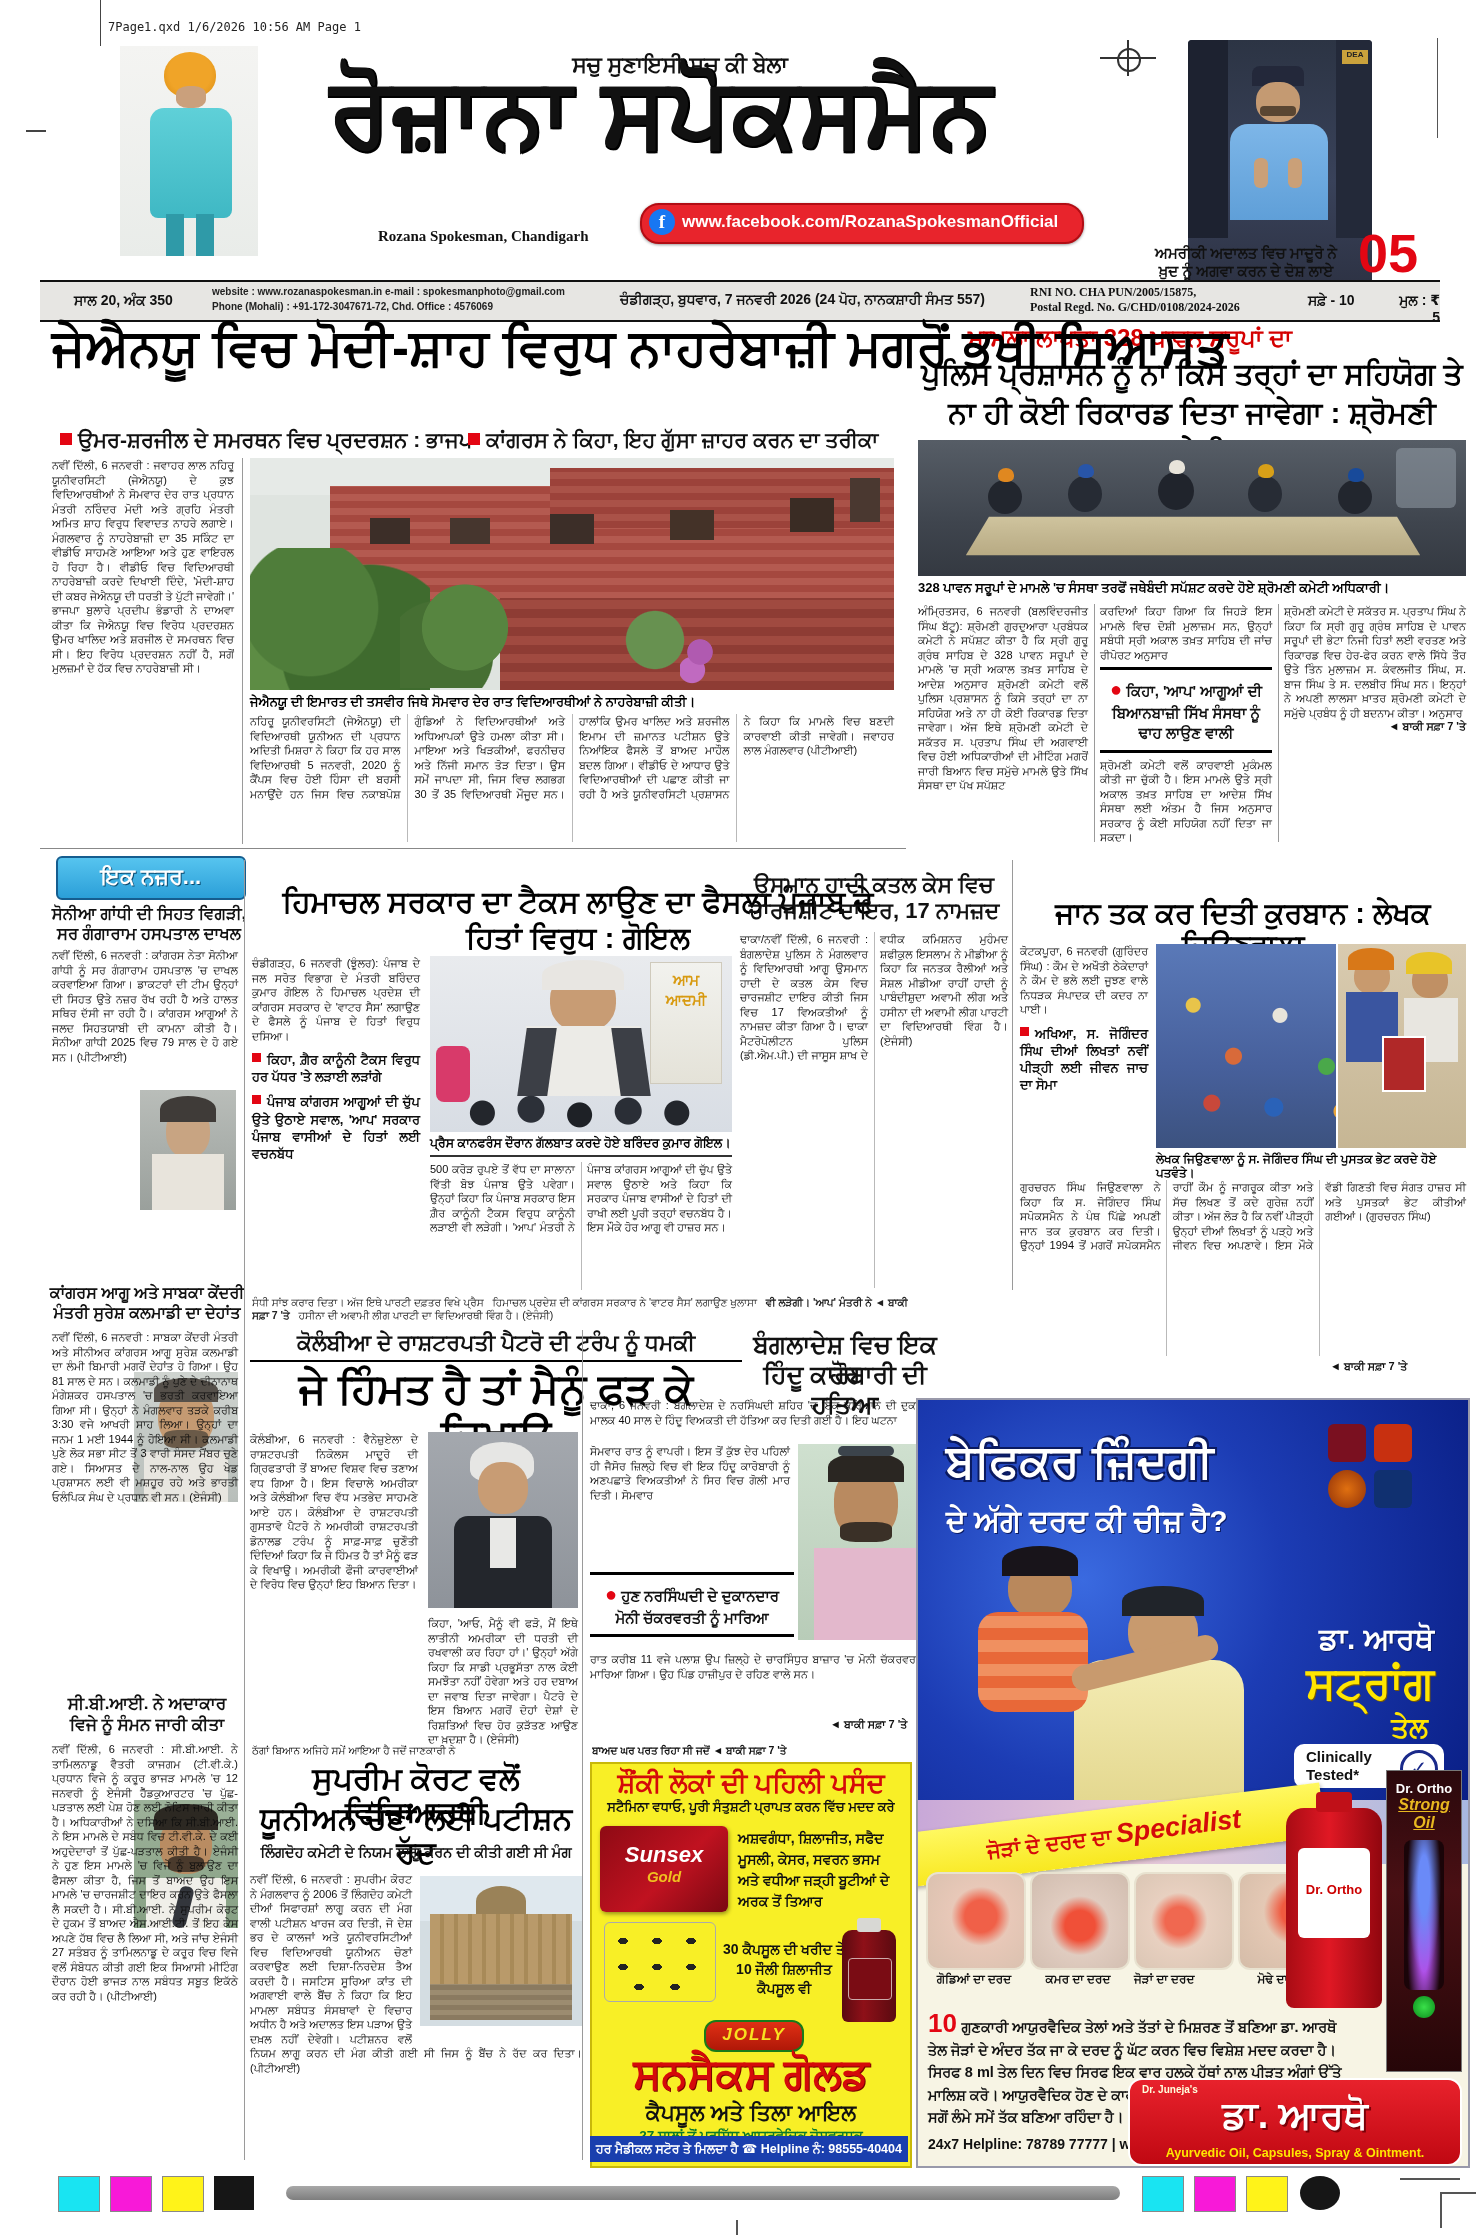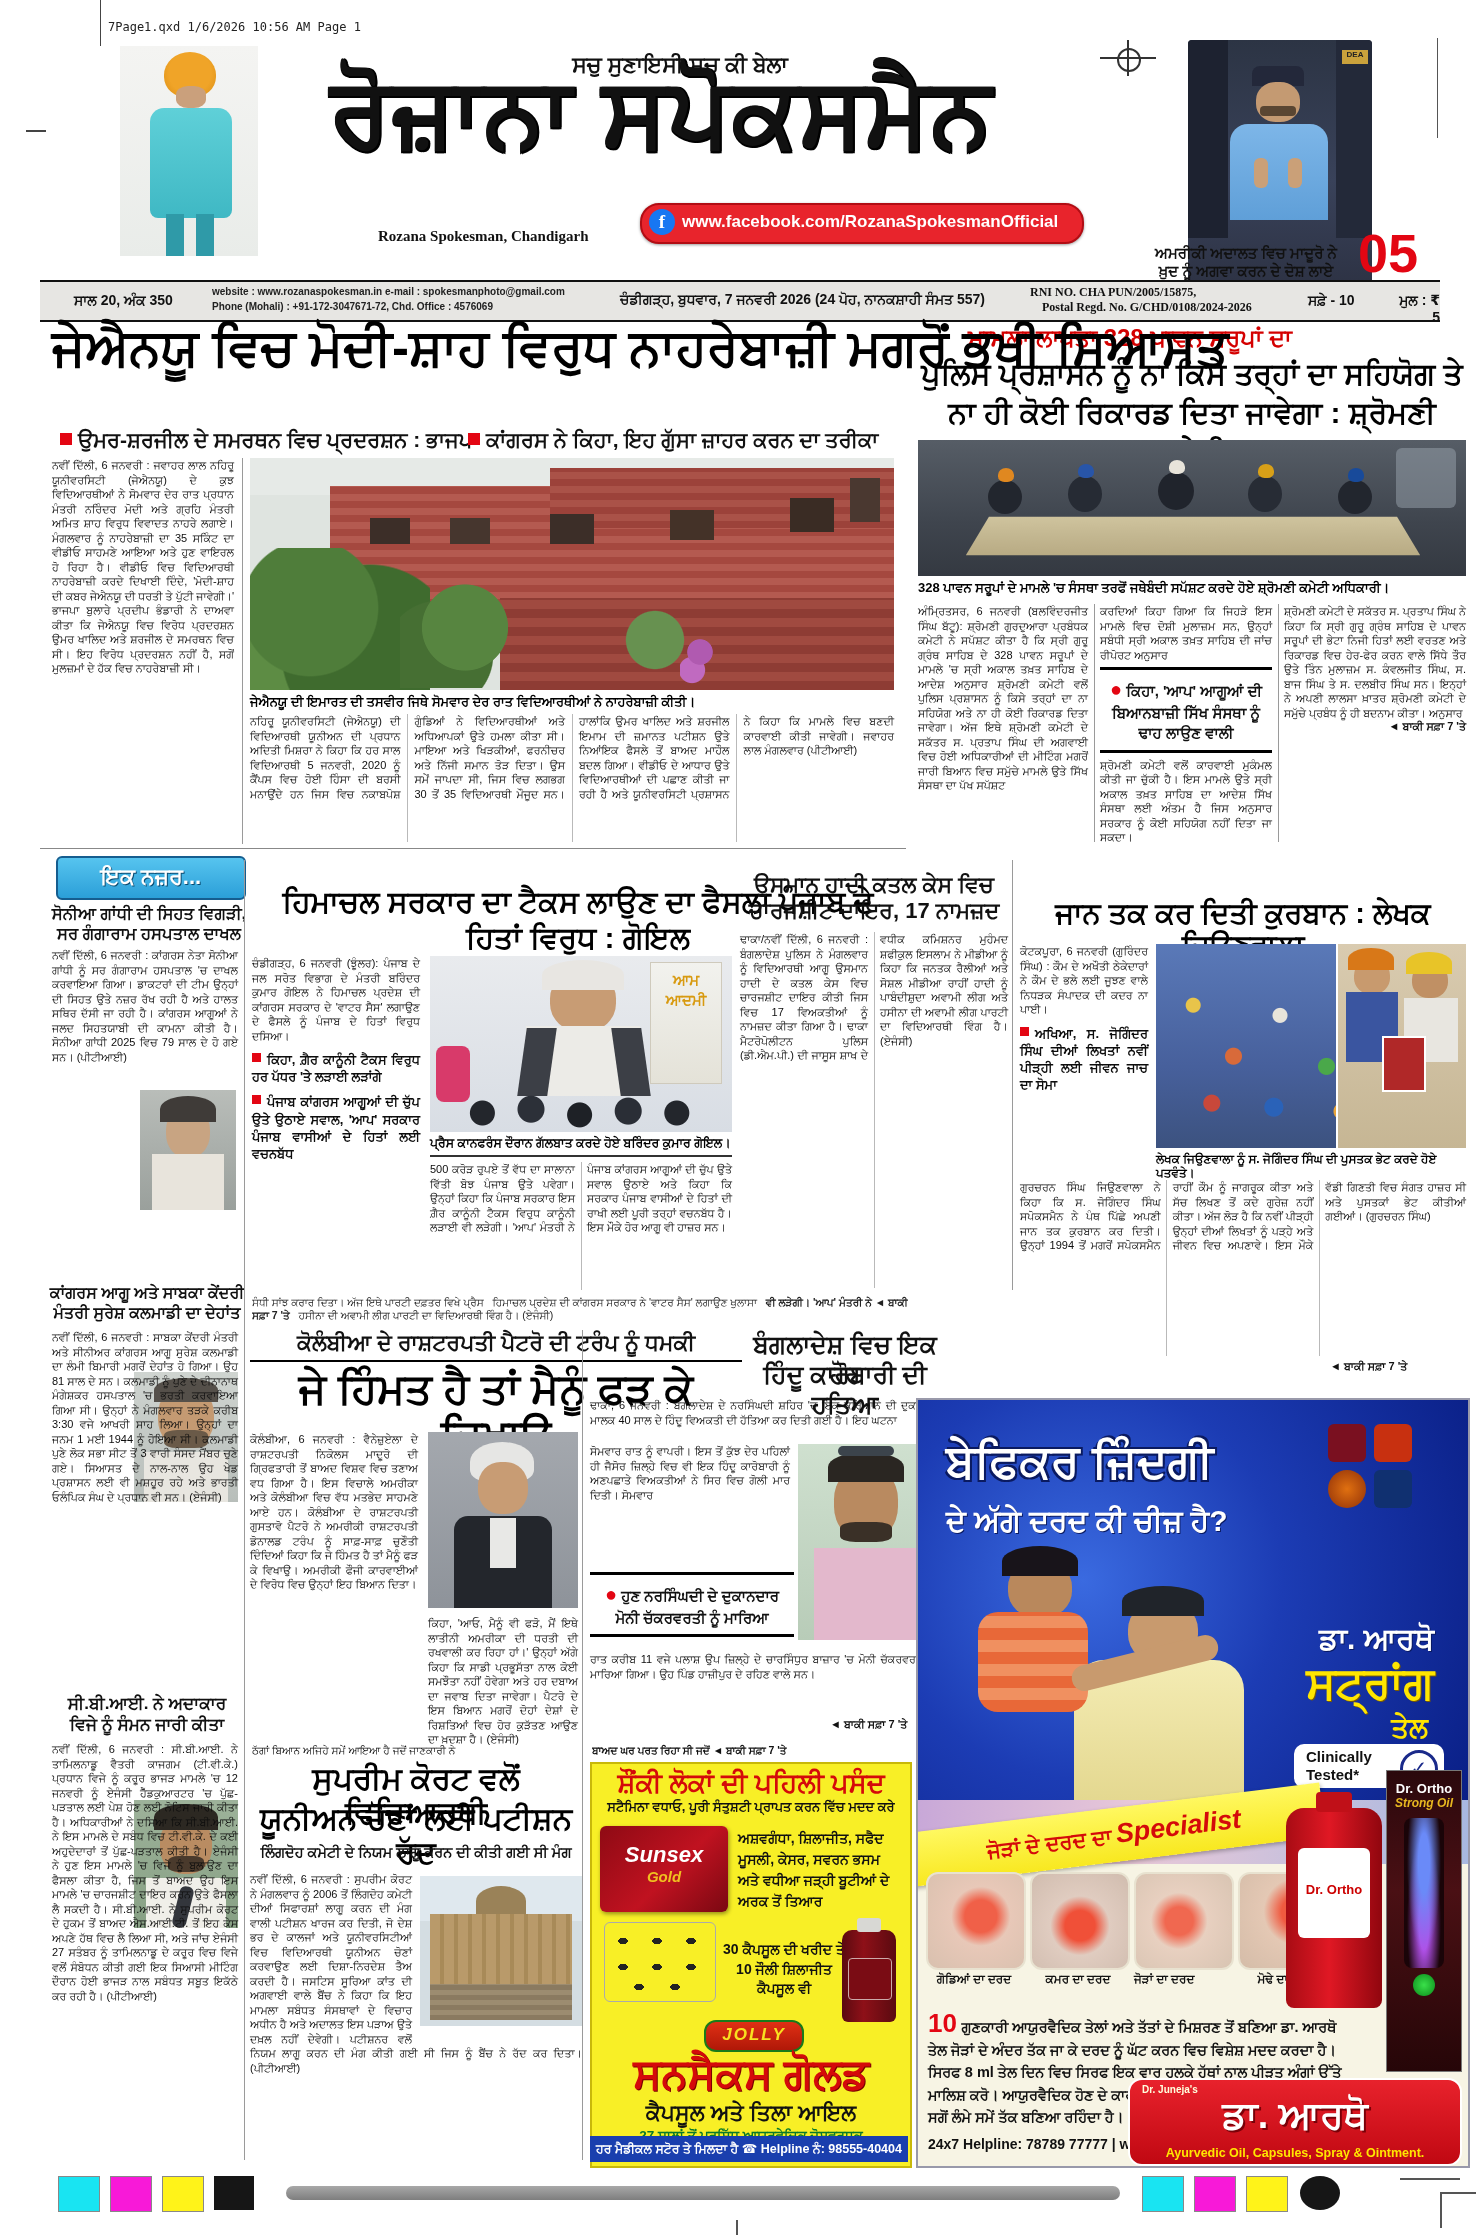--- a/index.html
+++ b/index.html
@@ -65,21 +65,21 @@
   <div class="abs b" style="left:1128px;top:244px;width:236px;font-size:15px;text-align:center;">ਅਮਰੀਕੀ ਅਦਾਲਤ ਵਿਚ ਮਾਦੂਰੋ ਨੇ</div>
   <div class="abs b" style="left:1128px;top:262px;width:236px;font-size:15px;text-align:center;">ਖ਼ੁਦ ਨੂੰ ਅਗਵਾ ਕਰਨ ਦੇ ਦੋਸ਼ ਲਾਏ</div>
   <div class="abs bb" style="left:1358px;top:222px;font-size:54px;color:#e30613;">05</div>
 
   <div class="abs" style="left:40px;top:280px;width:1400px;height:38px;background:#e7e6e3;border-top:2px solid #111;border-bottom:2px solid #111;text-align:right;">
     <div class="abs b" style="left:34px;top:10px;font-size:14px;">ਸਾਲ 20, ਅੰਕ 350</div>
     <div class="abs b" style="left:172px;top:4px;font-size:10px;color:#222;">website : www.rozanaspokesman.in  e-mail : spokesmanphoto@gmail.com</div>
     <div class="abs b" style="left:172px;top:19px;font-size:10px;color:#222;">Phone (Mohali) : +91-172-3047671-72, Chd. Office : 4576069</div>
     <div class="abs b" style="left:580px;top:9px;font-size:14px;">ਚੰਡੀਗੜ੍ਹ, ਬੁਧਵਾਰ, 7 ਜਨਵਰੀ 2026 (24 ਪੋਹ, ਨਾਨਕਸ਼ਾਹੀ ਸੰਮਤ 557)</div>
     <div class="abs b" style="left:990px;top:3px;font-size:12px;font-family:'Liberation Serif',serif;">RNI NO. CHA PUN/2005/15875,</div>
-    <div class="abs b" style="left:990px;top:18px;font-size:12px;font-family:'Liberation Serif',serif;margin-left:12px;">Postal Regd. No. G/CHD/0108/2024-2026</div>
+    <div class="abs b" style="left:990px;top:18px;font-size:12px;font-family:'Liberation Serif',serif;">Postal Regd. No. G/CHD/0108/2024-2026</div>
     <div class="abs b" style="left:1268px;top:10px;font-size:14px;">ਸਫ਼ੇ - 10</div>
     <div class="abs b" style="left:1348px;top:10px;font-size:14px;">ਮੁਲ : ₹ 5</div>
   </div>
 
   <div class="abs kicker ctr" style="left:935px;top:324px;width:390px;font-size:24px;">ਮਾਮਲਾ ਲਾਪਤਾ 328 ਪਾਵਨ ਸਰੂਪਾਂ ਦਾ</div>
   <div class="abs hl ctr" style="left:918px;top:354px;width:548px;font-size:30px;line-height:1.3;">ਪੁਲਿਸ ਪ੍ਰਸ਼ਾਸਨ ਨੂੰ ਨਾ ਕਿਸੇ ਤਰ੍ਹਾਂ ਦਾ ਸਹਿਯੋਗ ਤੇ ਨਾ ਹੀ ਕੋਈ ਰਿਕਾਰਡ ਦਿਤਾ ਜਾਵੇਗਾ : ਸ਼੍ਰੋਮਣੀ ਕਮੇਟੀ</div>
 
   <div class="abs hl" style="left:52px;top:320px;width:866px;font-size:51px;white-space:nowrap;">ਜੇਐਨਯੂ ਵਿਚ ਮੋਦੀ-ਸ਼ਾਹ ਵਿਰੁਧ ਨਾਹਰੇਬਾਜ਼ੀ ਮਗਰੋਂ ਭਖੀ ਸਿਆਸਤ</div>
   <div class="abs b" style="left:60px;top:428px;font-size:21px;"><span class="sq"></span><span>ਉਮਰ-ਸ਼ਰਜੀਲ ਦੇ ਸਮਰਥਨ ਵਿਚ ਪ੍ਰਦਰਸ਼ਨ : ਭਾਜਪਾ</span></div>
   <div class="abs b" style="left:468px;top:428px;font-size:21px;"><span class="sq"></span><span>ਕਾਂਗਰਸ ਨੇ ਕਿਹਾ, ਇਹ ਗੁੱਸਾ ਜ਼ਾਹਰ ਕਰਨ ਦਾ ਤਰੀਕਾ</span></div>
@@ -346,21 +346,21 @@
     </div>
     <div class="b" style="position:absolute;left:10px;top:736px;font-size:14px;">24x7 Helpline: 78789 77777  |  www.drorthoail.com</div>
     <div style="position:absolute;left:368px;top:408px;width:96px;height:200px;background:linear-gradient(90deg,#a80c14,#e01824 45%,#90060e);border-radius:18px 18px 8px 8px;">
       <div style="position:absolute;left:30px;top:-16px;width:36px;height:20px;background:#c01018;border-radius:4px;"></div>
       <div style="position:absolute;left:12px;top:40px;width:72px;height:90px;background:#fff;border-radius:6px;text-align:center;">
         <span class="bb" style="font-size:13px;color:#c00;line-height:84px;">Dr. Ortho</span>
       </div>
     </div>
     <div style="position:absolute;left:468px;top:370px;width:74px;height:300px;background:linear-gradient(#2a080c,#4a1014 40%,#260608);border:1px solid #777;">
       <div class="bb" style="color:#fff;font-size:13px;text-align:center;margin-top:10px;">Dr. Ortho</div>
-      <div class="b" style="color:#e8b820;font-size:12px;font-style:italic;text-align:center;">Strong Oil</div>
+      <div class="b" style="color:#e8b820;font-size:16px;font-style:italic;text-align:center;text-decoration:underline;">Strong Oil</div>
       <div style="margin:8px auto 0;width:40px;height:150px;background:radial-gradient(ellipse at 50% 30%,#6a8af8 0 20%,transparent 60%),radial-gradient(ellipse at 50% 70%,#b050e8 0 18%,transparent 60%),#1a0408;border-radius:8px;"></div>
       <div style="margin:6px auto 0;width:22px;height:22px;background:radial-gradient(#3ae04a,#0a8a1a);border-radius:50%;"></div>
     </div>
     <div style="position:absolute;left:210px;top:678px;width:330px;height:84px;background:linear-gradient(#e8222c,#c00812);border-radius:14px;border:2px solid #fff;">
       <div class="b" style="position:absolute;left:12px;top:4px;color:#ffd;font-size:10px;">Dr. Juneja's</div>
       <div class="bb ctr" style="position:absolute;left:0;top:14px;width:100%;color:#fff;font-size:38px;text-shadow:2px 2px 0 #7a0008;">ਡਾ. ਆਰਥੋ</div>
       <div class="b ctr" style="position:absolute;left:0;bottom:4px;width:100%;color:#ffe600;font-size:12.5px;">Ayurvedic Oil, Capsules, Spray &amp; Ointment.</div>
     </div>
   </div>
 

